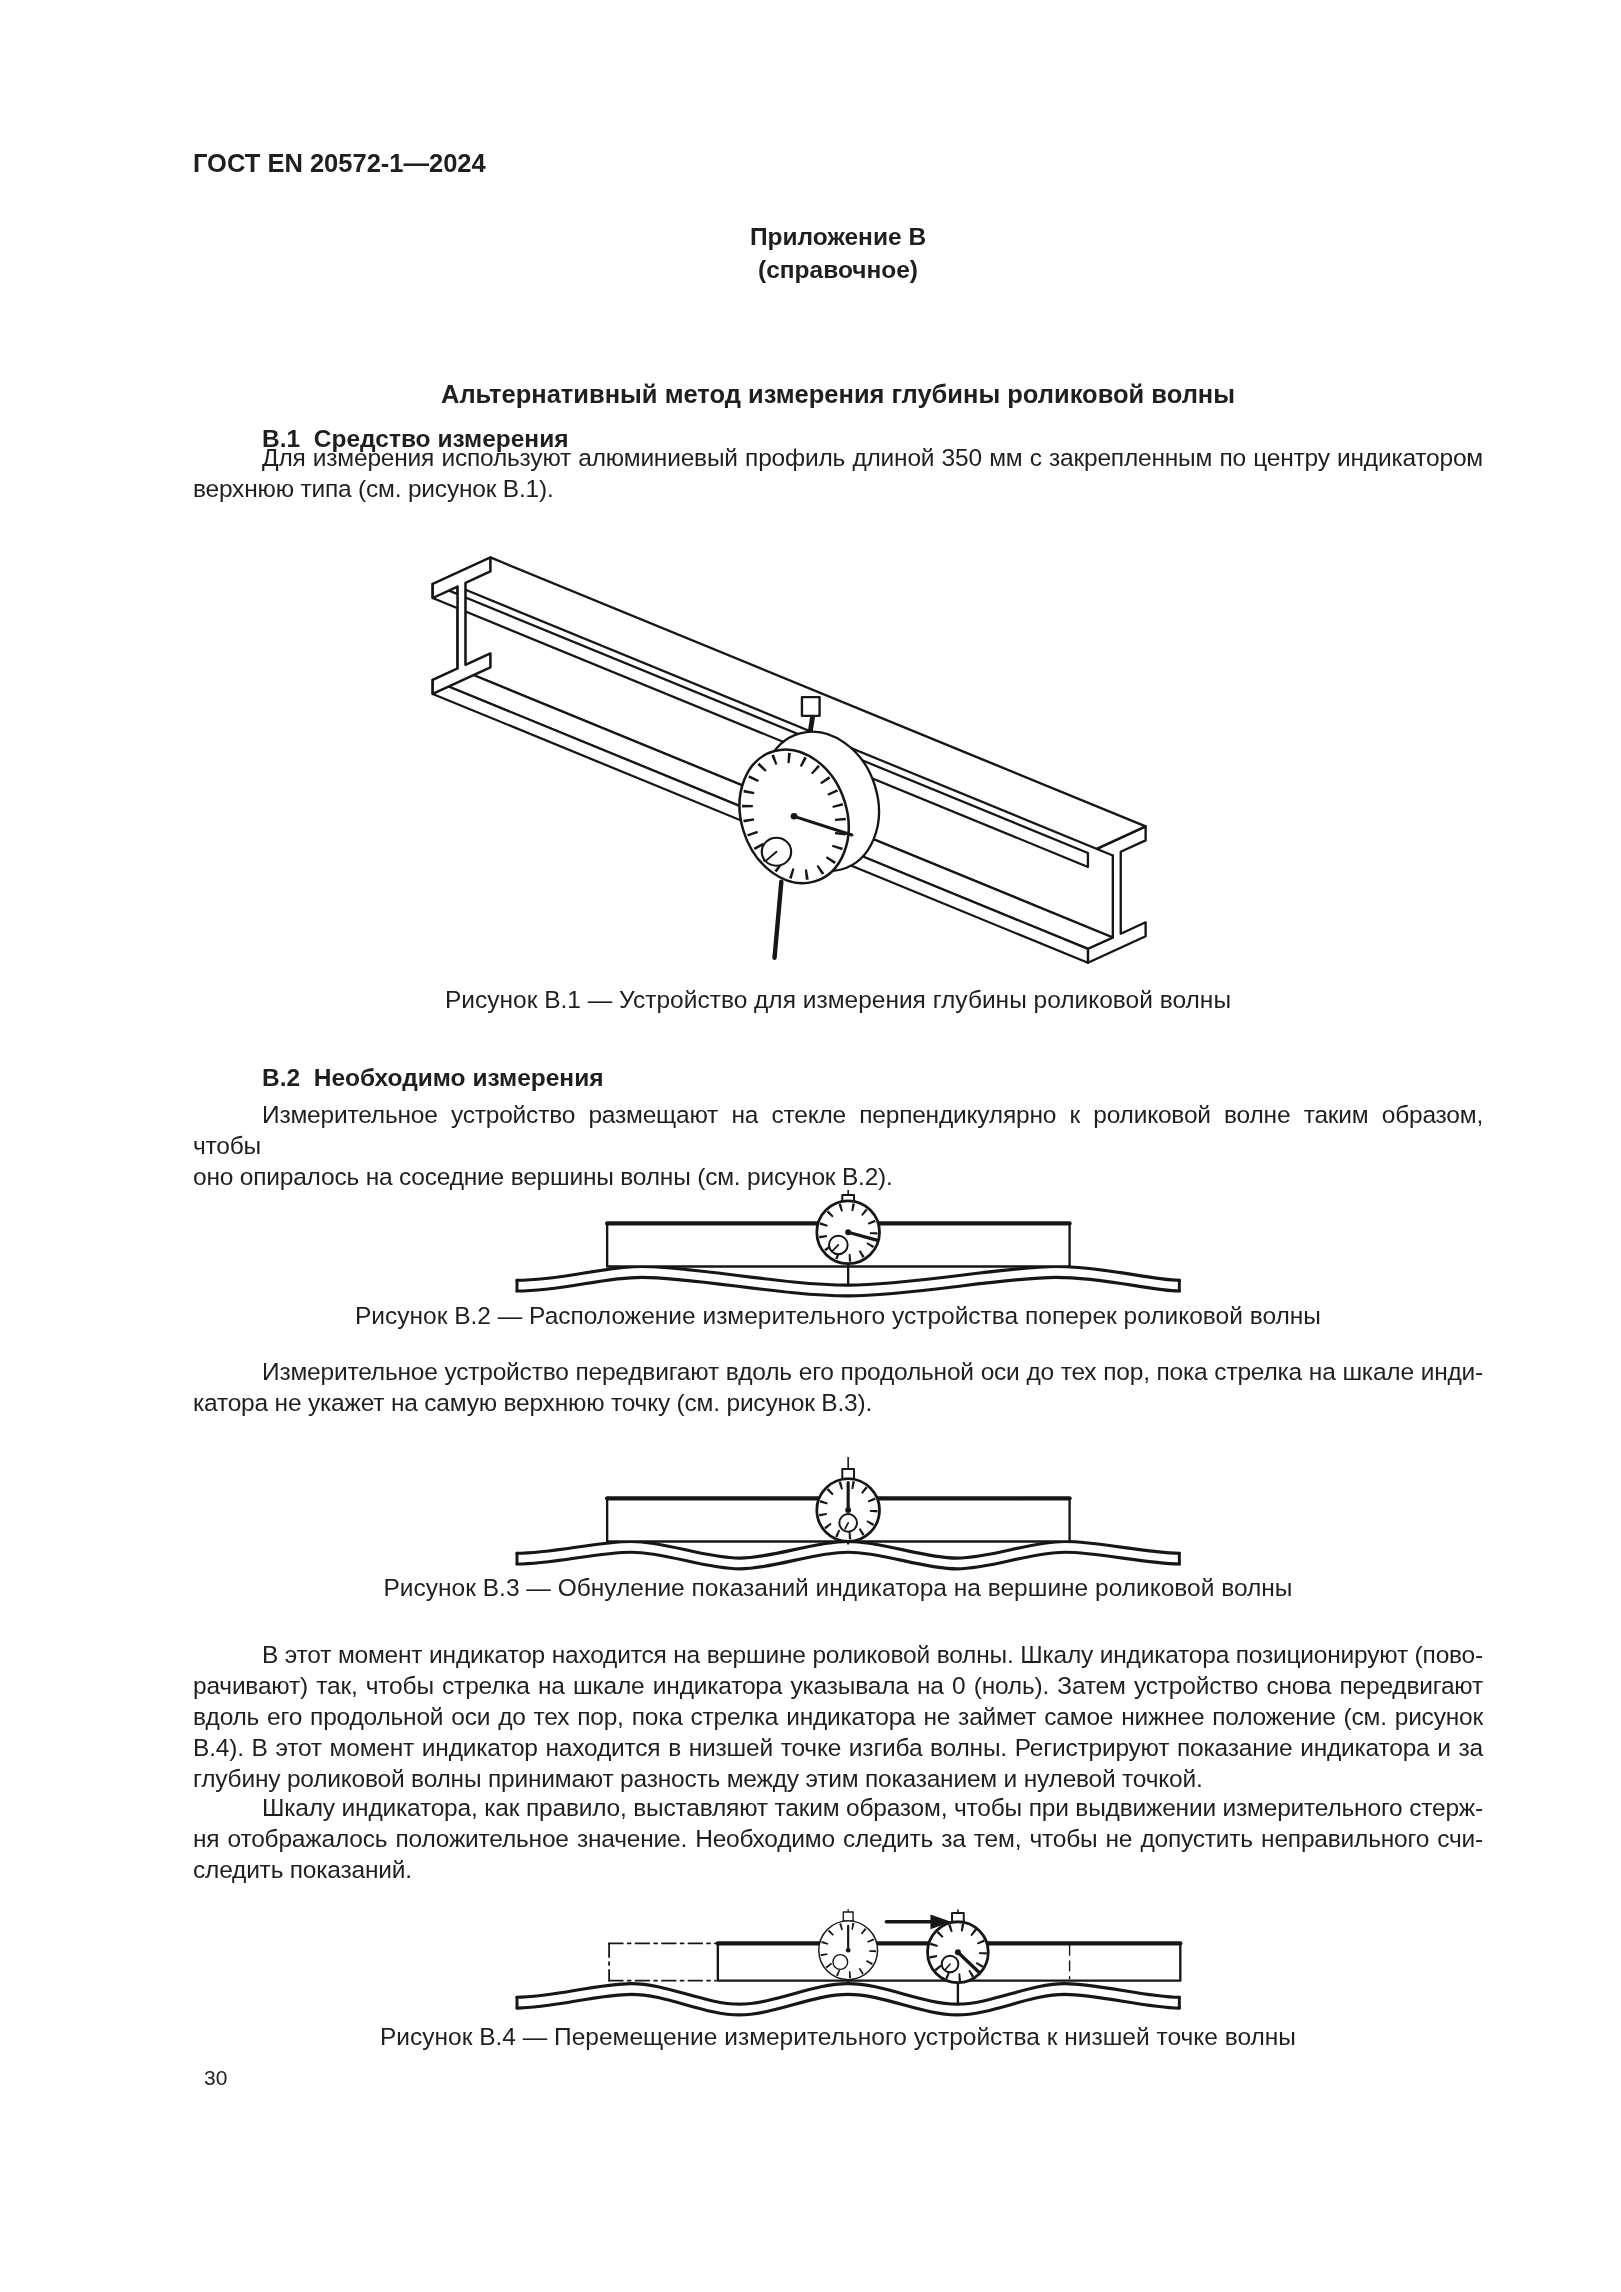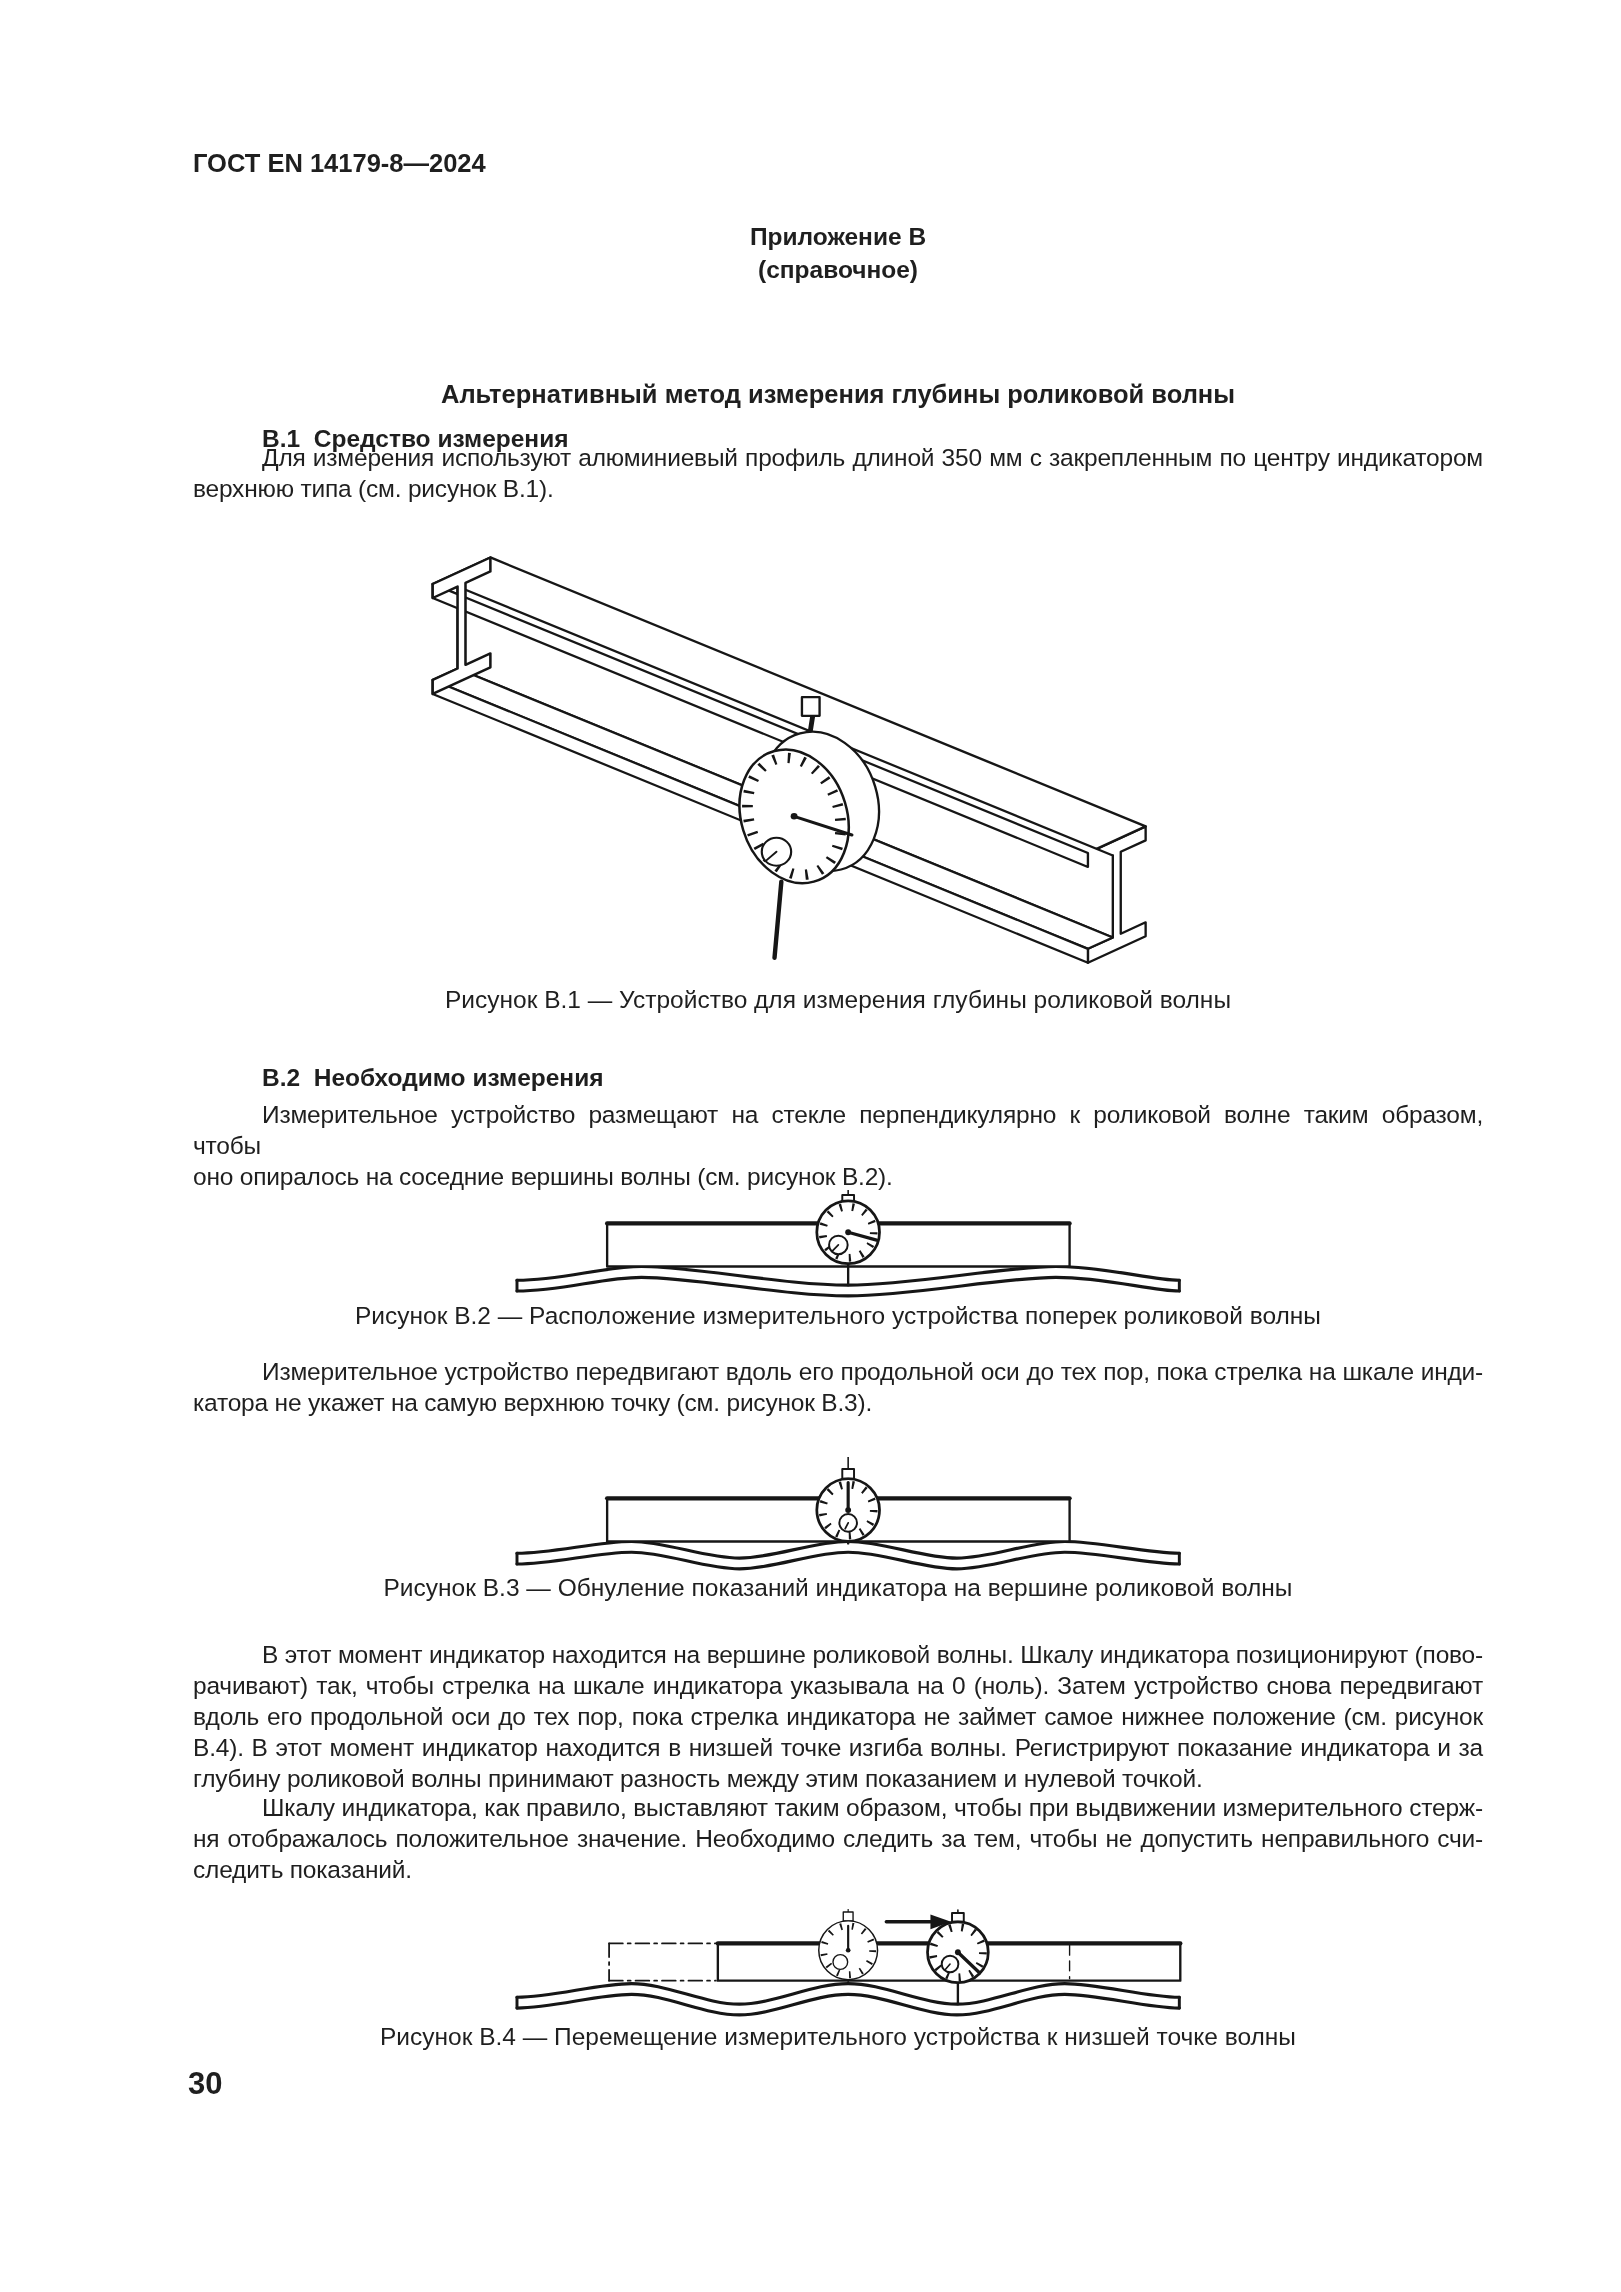--- a/index.html
+++ b/index.html
@@ -48,32 +48,32 @@
   .cap-b1{top:985px;}
   .cap-b2{top:1301px;}
   .cap-b3{top:1573px;}
   .cap-b4{top:2022px;}
   .fig{position:absolute;}
   .fig-b1{left:412px;top:537px;}
   .fig-b2{left:323px;top:1190px;}
   .fig-b3{left:323px;top:1457px;}
   .fig-b4{left:323px;top:1909px;}
   .page-number{
-    left:188px;top:2066px;font-size:31px;font-weight:bold;
+    left:204px;top:2066px;font-size:21px;
   }
   svg{display:block;}
   .ln{stroke:#161616;fill:none;stroke-linejoin:round;stroke-linecap:round;}
   .wh{fill:#ffffff;}
 </style>
 </head>
 <body>
 
 <div class="page">
 
-  <div class="abs doc-header">ГОСТ EN 14179-8—2024</div>
+  <div class="abs doc-header">ГОСТ EN 20572-1—2024</div>
 
   <div class="abs centerline bold h-annex">Приложение В</div>
   <div class="abs centerline bold h-kind">(справочное)</div>
   <div class="abs centerline bold h-title">Альтернативный метод измерения глубины роликовой волны</div>
 
   <div class="abs sect-heading h-b1">В.1  Средство измерения</div>
   <div class="abs para p1">
       <div class="pline first">Для измерения используют алюминиевый профиль длиной 350 мм с закрепленным по центру индикатором</div>
       <div class="pline last">верхнюю типа (см. рисунок В.1).</div>
     </div>

